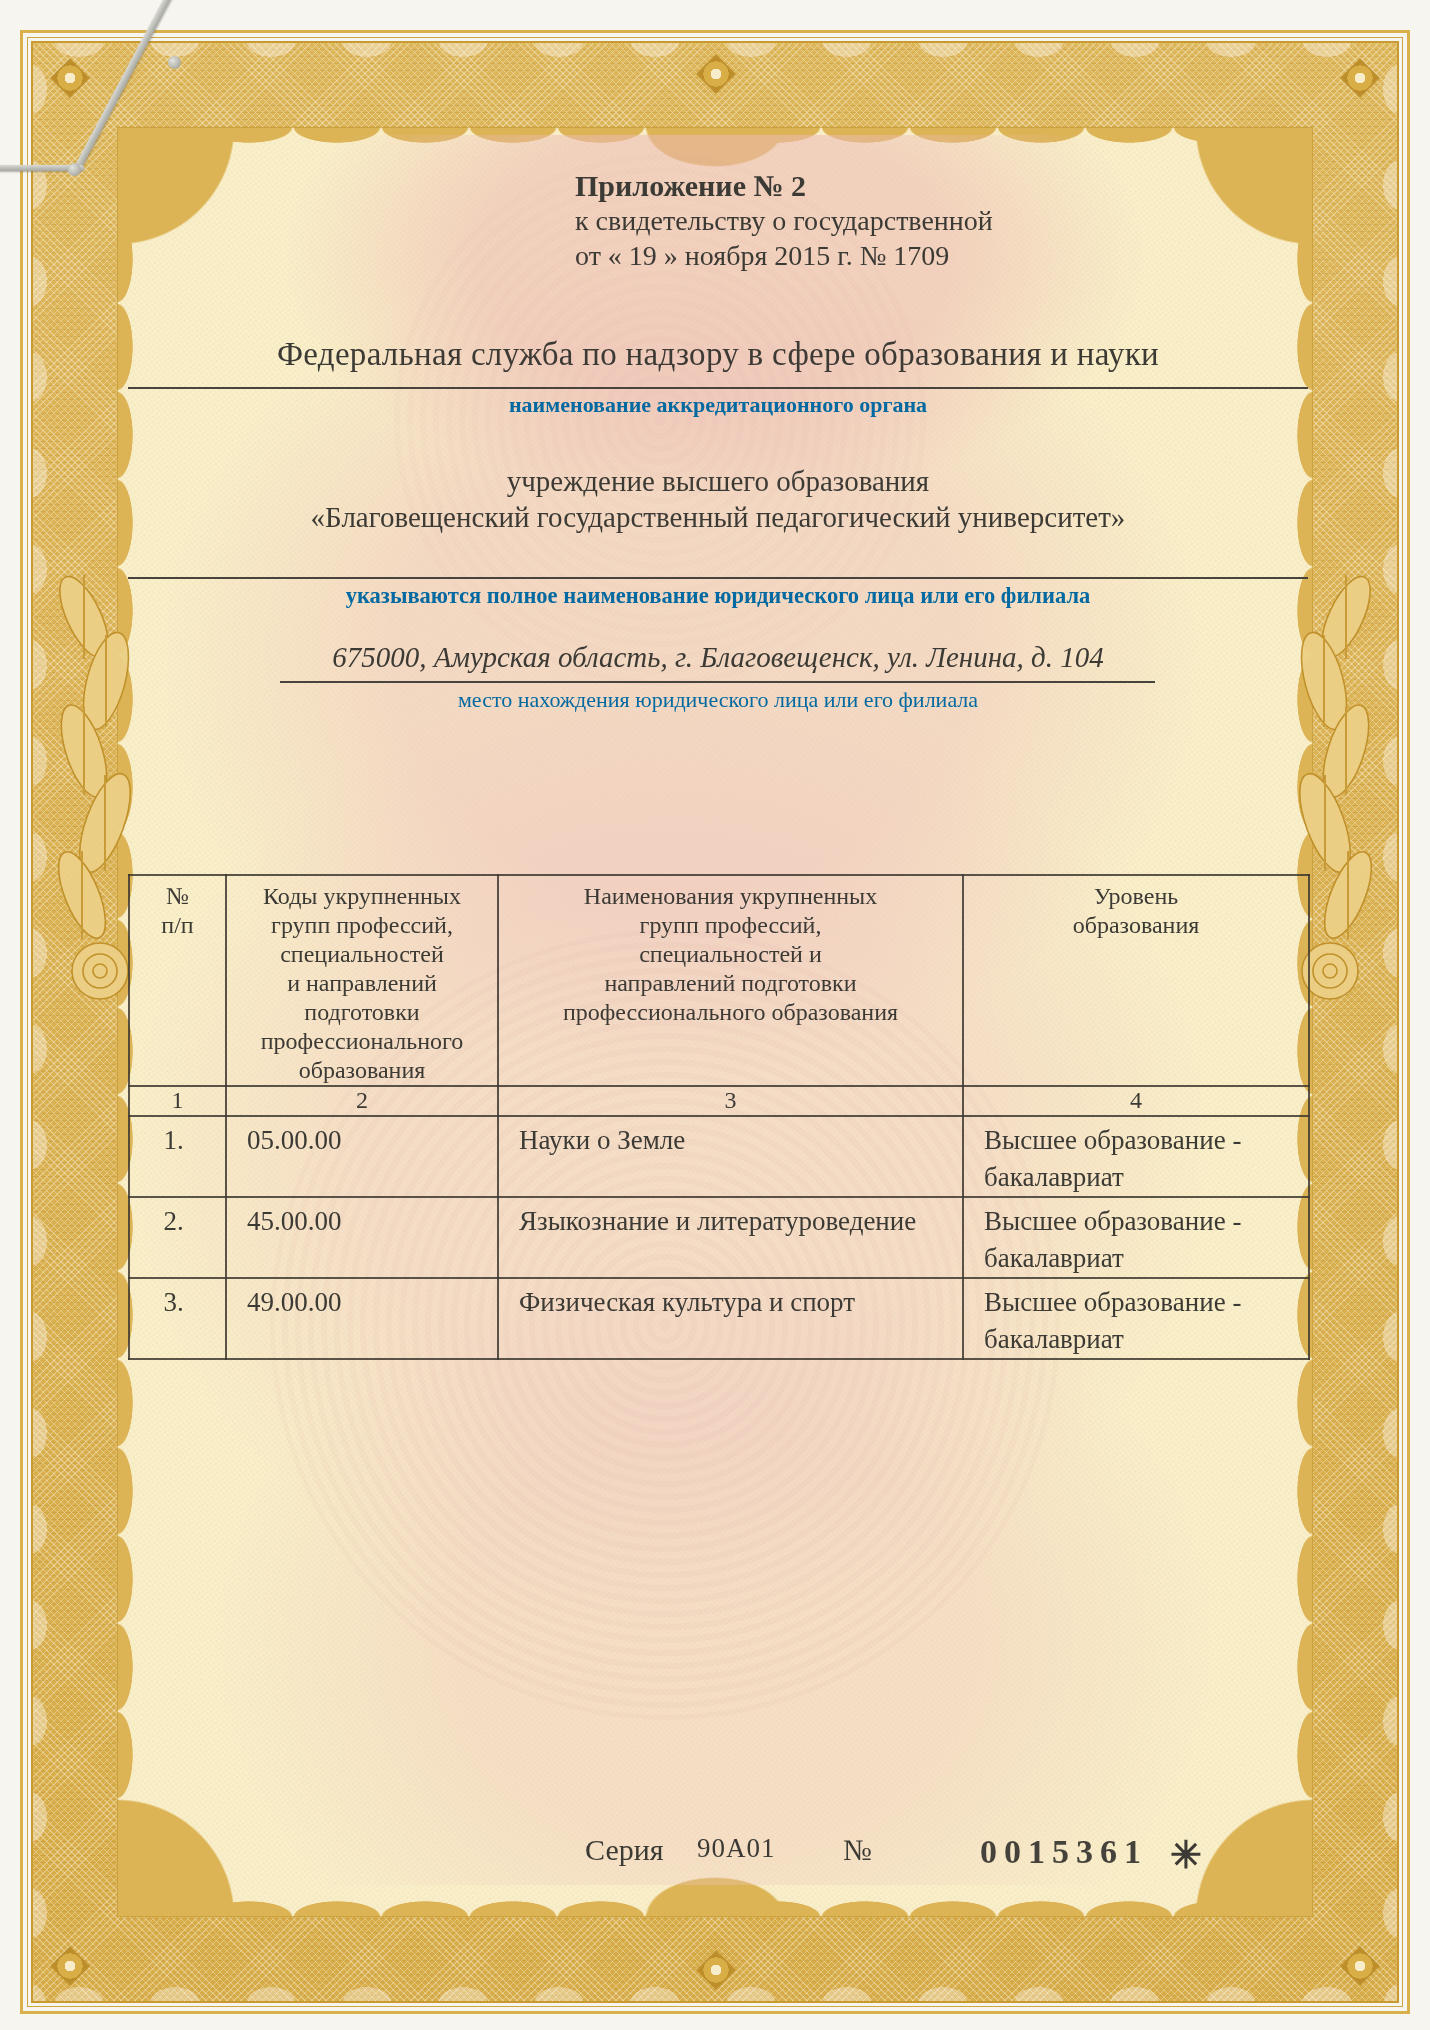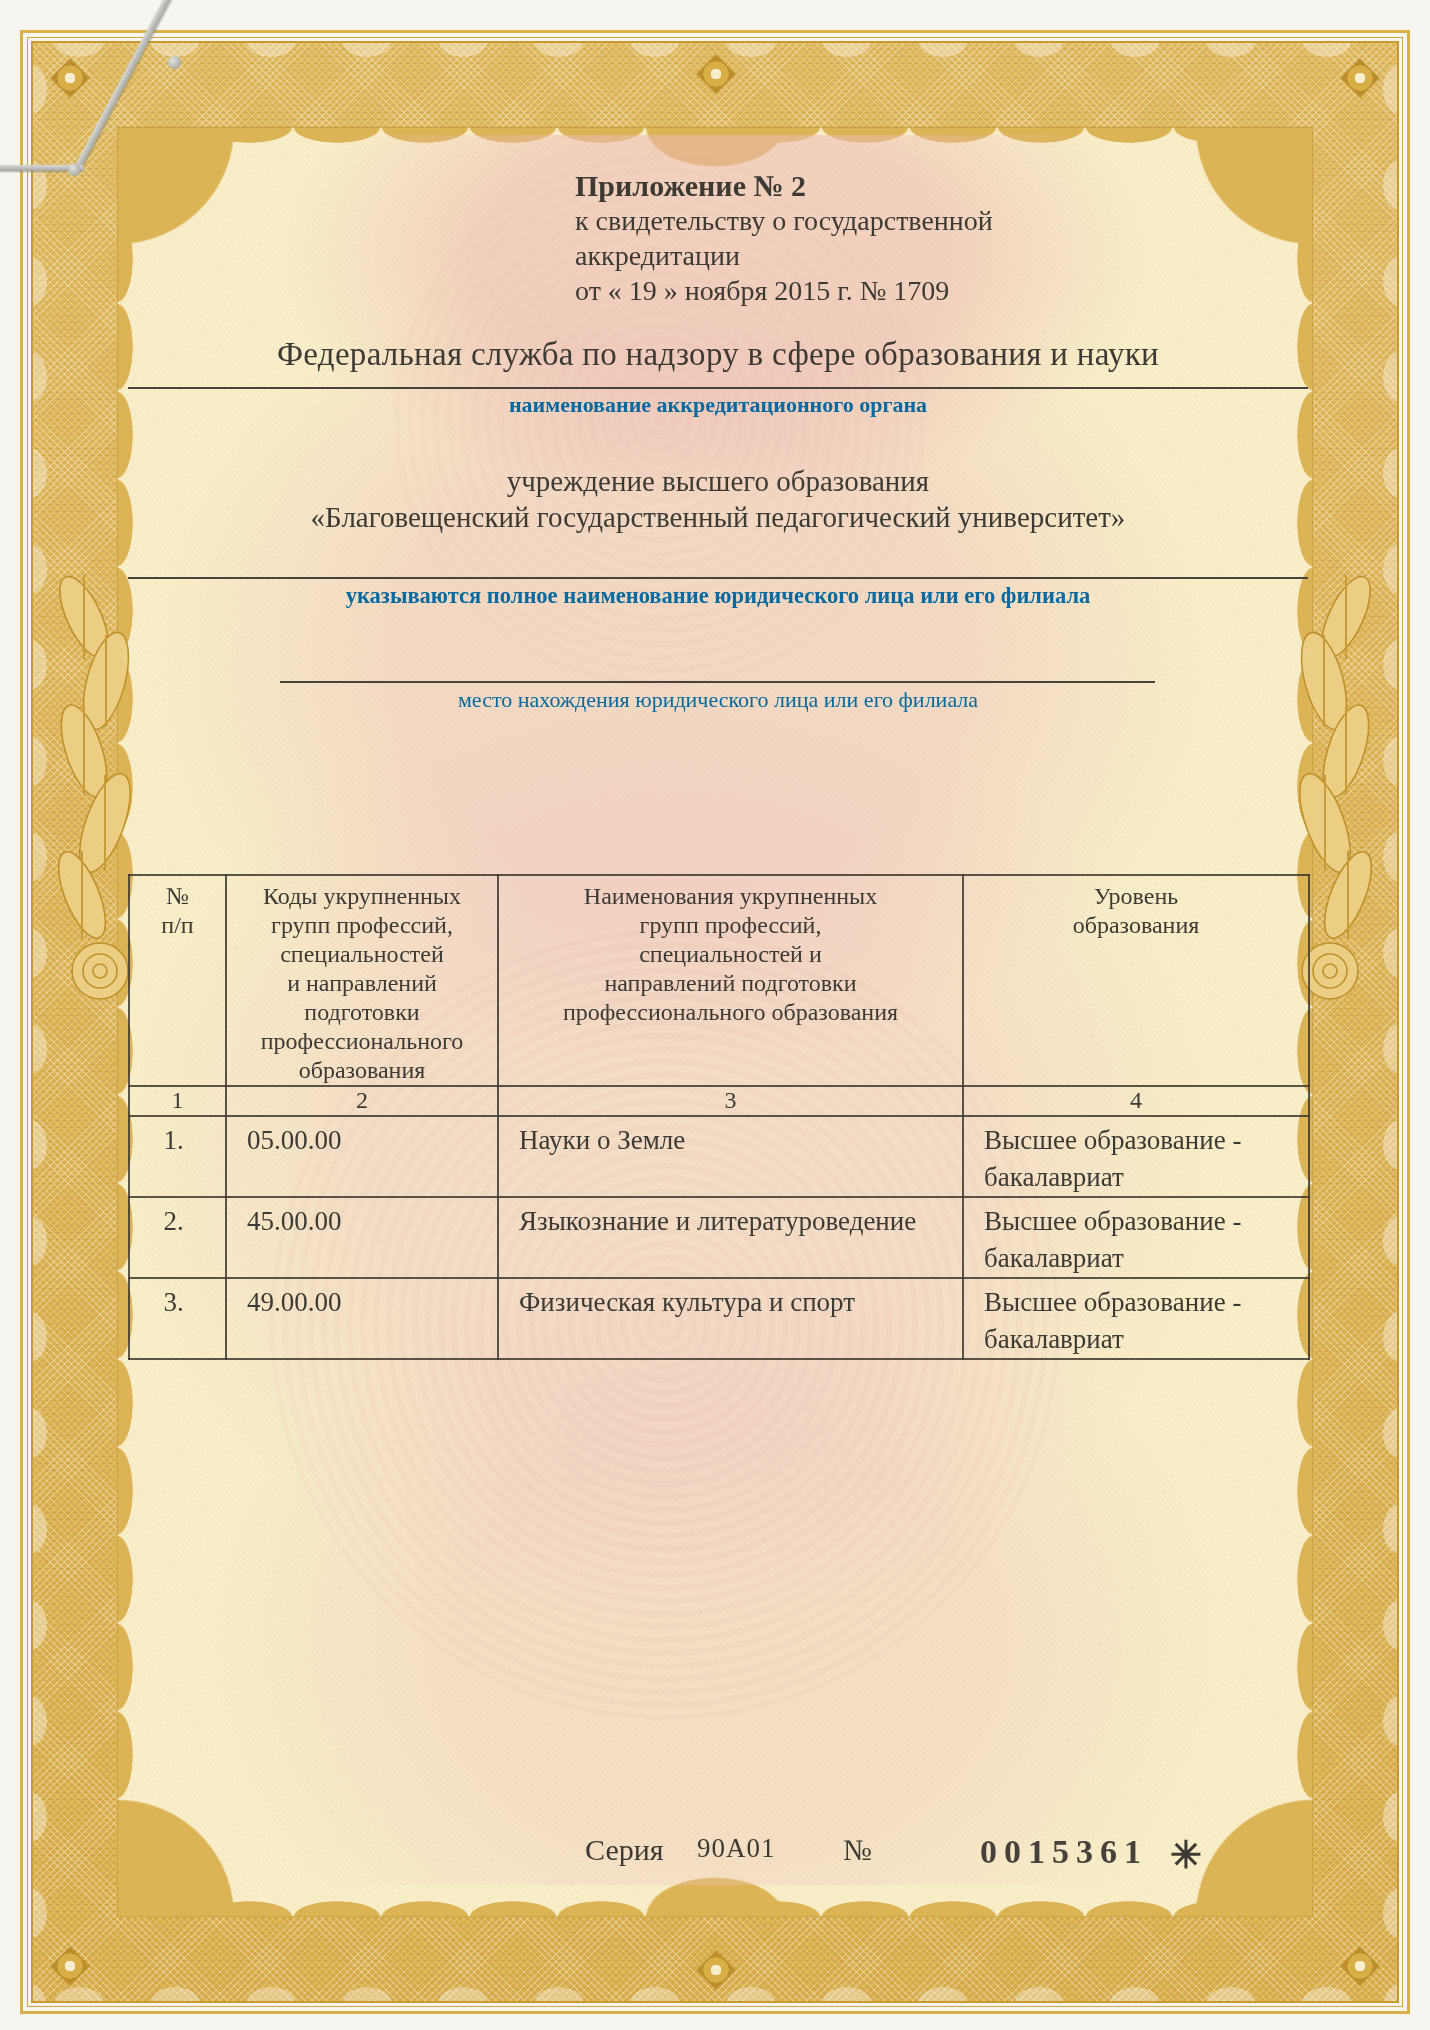--- a/index.html
+++ b/index.html
@@ -168,35 +168,35 @@
   </svg>
 
   <div class="string-seg string-diag"></div>
   <div class="string-seg string-tail"></div>
   <div class="string-knot knot-a"></div>
   <div class="string-knot knot-b"></div>
 
   <div class="abs appendix">
     <span class="b1">Приложение № 2</span>
     <span>к свидетельству о государственной</span>
-    <span>аккредитации</span>
     <span>от « 19 » ноября  2015 г. № 1709</span>
   </div>
 
   <div class="abs authority-name">Федеральная служба по надзору в сфере образования и науки</div>
   <div class="rule rule-authority"></div>
   <div class="cap cap-authority">наименование аккредитационного органа</div>
 
   <div class="abs org-block">
     <span>учреждение высшего образования</span>
     <span>«Благовещенский государственный педагогический университет»</span>
   </div>
   <div class="rule rule-org"></div>
   <div class="cap cap-org">указываются полное наименование юридического лица или его филиала</div>
 
+  <div class="abs address">675000, Амурская область, г. Благовещенск, ул. Ленина, д. 104</div>
   <div class="rule rule-address"></div>
   <div class="cap cap-address">место нахождения юридического лица  или его филиала</div>
 
 
   <table class="doc">
     <colgroup>
         <col style="width:97px">
         <col style="width:272px">
         <col style="width:465px">
         <col style="width:346px">

